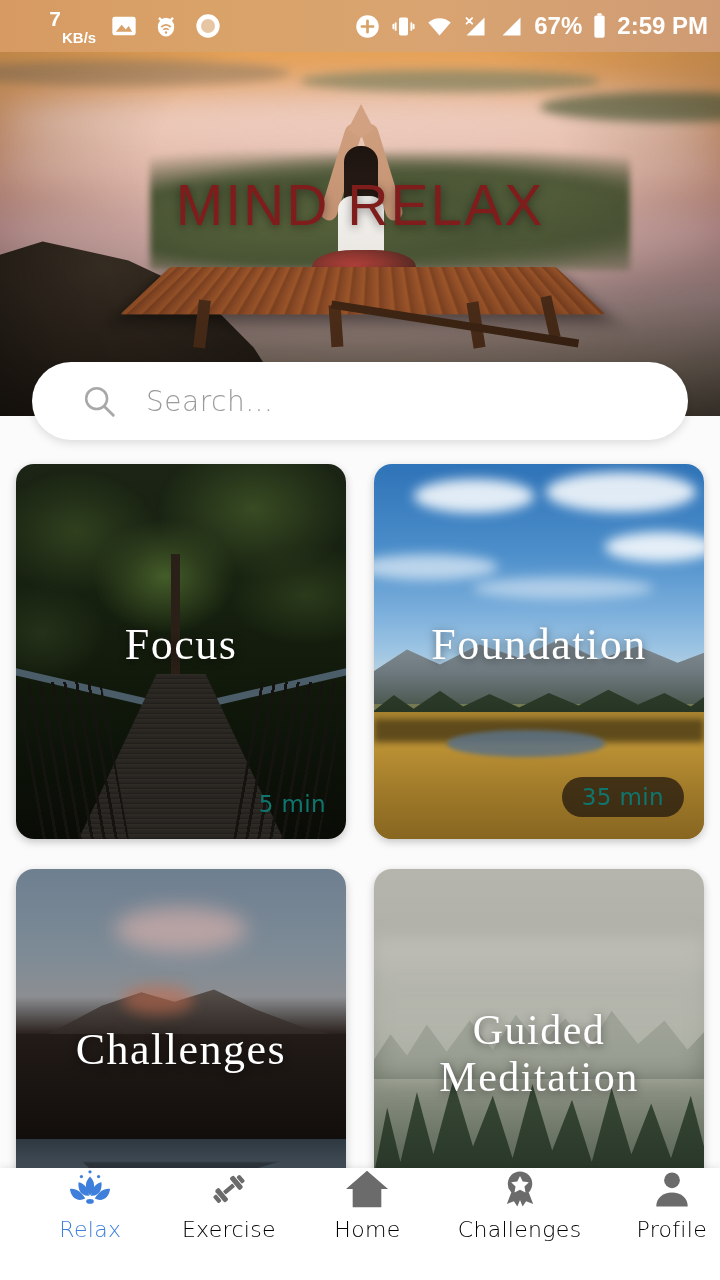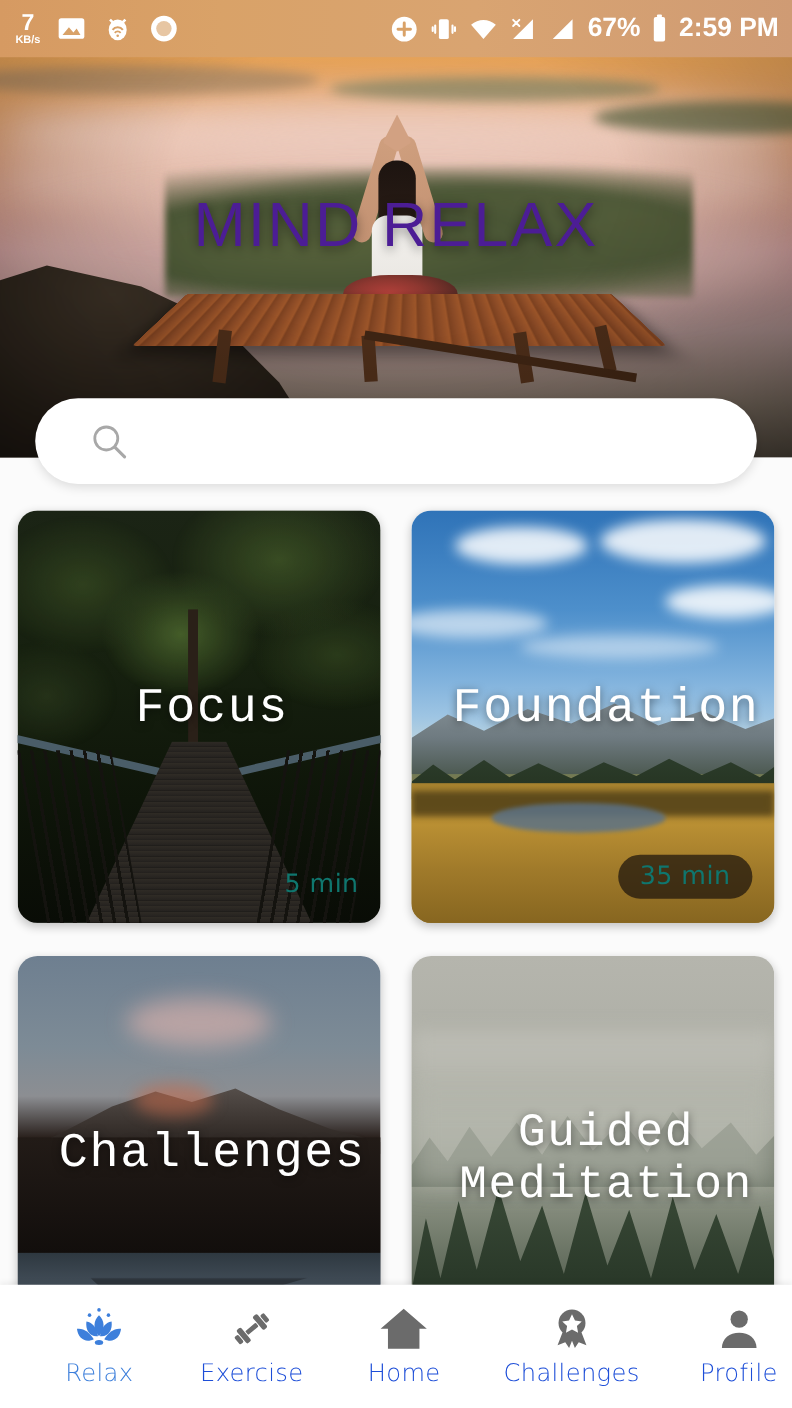--- a/index.html
+++ b/index.html
@@ -14,21 +14,21 @@
   #status-bar{
     position:absolute; top:0; left:0; width:720px; height:52px;
     display:flex; align-items:center; z-index:40;
     color:#ffffff;
     background:linear-gradient(90deg,#d69a62 0%,#d9a268 28%,#d9a471 60%,#cf9b74 100%);
   }
   .sb-left{ display:flex; align-items:center; gap:14px; padding-left:14px; }
   .sb-right{ display:flex; align-items:center; gap:9px; margin-left:auto; padding-right:12px; }
   .netspeed{ display:flex; flex-direction:column; align-items:center; line-height:1; }
   .netspeed .n{ font-size:21px; font-weight:bold; }
-  .netspeed .u{ font-size:10px; font-weight:bold; margin-top:1px; }
+  .netspeed .u{ font-size:15px; font-weight:bold; margin-top:1px;margin-left:48px; }
   .sb-ic{ display:block; }
   .sb-pct{ font-size:24px; font-weight:bold; letter-spacing:0px; }
   .sb-time{ font-size:24px; font-weight:bold; letter-spacing:0px; }
 
   
   #hero{
     position:absolute; top:0; left:0; width:720px; height:416px;
     overflow:hidden; z-index:10;
   }
   #hero-photo{ position:absolute; inset:0; }
@@ -103,21 +103,21 @@
     position:absolute; left:312px; top:250px; width:104px; height:42px;
     background:radial-gradient(ellipse at 40% 40%, #b3403a 0%, #8e3730 35%, #5a2a24 70%, #43201c 100%);
     border-radius:40% 40% 30% 30%;
   }
   .hero-vig{
     position:absolute; inset:0;
     background:radial-gradient(ellipse at 50% 40%, rgba(0,0,0,0) 40%, rgba(0,0,0,.18) 80%, rgba(0,0,0,.32) 100%);
   }
   #hero-title{
     position:absolute; left:0; top:172px; width:720px; text-align:center;
-    color:#4c1d95; font-size:57px; font-weight:300; letter-spacing:2px;
+    color:#7f1d1d; font-size:57px; font-weight:300; letter-spacing:2px;
     text-shadow:0 2px 10px rgba(0,0,0,.45);
     z-index:12;
   }
 
   
   #search-bar{
     position:absolute; left:32px; top:362px; width:656px; height:78px;
     background:#ffffff; border-radius:39px; z-index:20;
     display:flex; align-items:center; padding-left:48px;
     box-shadow:0 3px 10px rgba(0,0,0,.13);
@@ -134,24 +134,24 @@
     padding:12px 16px 0 16px;
     display:grid; grid-template-columns:1fr 1fr; gap:30px 28px;
     z-index:5; overflow:hidden;
   }
   .card{
     position:relative; height:375px; border-radius:18px; overflow:hidden;
     box-shadow:0 3px 9px rgba(0,0,0,.22);
   }
   .card-art{ position:absolute; inset:0; }
   .card-title{
-    position:absolute; left:12px; width:100%; text-align:center;
+    position:absolute; left:0; width:100%; text-align:center;
     color:#ffffff; font-weight:300; letter-spacing:1.5px;
     text-shadow:0 2px 8px rgba(0,0,0,.5);
-    font-family:Liberation Mono, monospace;
+    font-family:Liberation Serif, serif;
   }
   .t-mid{ top:155px; font-size:44px; }
   .t-mid2{ top:138px; font-size:42px; line-height:1.12; }
   .badge{
     position:absolute; right:20px; bottom:22px;
     color:#0f766e; font-size:23px; letter-spacing:.4px;
     font-family:"DejaVu Sans", sans-serif;
   }
   .badge.pill{
     background:rgba(28,20,12,.72);
@@ -292,24 +292,24 @@
 
   
   #bottom-nav{
     position:absolute; left:0; bottom:0; width:720px; height:112px;
     background:#ffffff; z-index:30;
     display:flex; align-items:center;
     box-shadow:0 -2px 6px rgba(0,0,0,.07);
   }
   .nav-item{
     flex:1; display:flex; flex-direction:column; align-items:center;
-    justify-content:center; gap:7px; height:100%;padding-left:42px;
+    gap:7px; height:100%;padding-left:42px;
   }
   .nav-label{
-    font-size:22px; font-weight:300; color:#1d4ed8;
+    font-size:22px; font-weight:300; color:#000000;
     font-family:"DejaVu Sans", sans-serif; letter-spacing:.3px;
   }
   .nav-item.active .nav-label{ color:#3d7fdb; }
   .nav-icon{ height:42px; display:flex; align-items:center; justify-content:center; }
 </style>
 </head>
 <body>
 
 <div id="hero">
   <div id="hero-photo">
@@ -387,20 +387,21 @@
     </svg>
     <span class="sb-time">2:59 PM</span>
   </div>
 </div>
 
 <div id="search-bar">
   <svg id="search-icon" width="38" height="38" viewBox="0 0 24 24">
     <circle cx="10.5" cy="10.5" r="6.6" stroke="#a8a8a8" stroke-width="1.6" fill="none"></circle>
     <path d="M15.4 15.4L21 21" stroke="#a8a8a8" stroke-width="1.8" stroke-linecap="round"></path>
   </svg>
+  <span id="search-input-text">Search...</span>
 </div>
 
 <div id="card-grid">
 
   <div class="card">
     <div class="card-art art-focus">
       <div class="canopy"></div>
         <div class="trunk"></div>
       <div class="rail-l"></div>
         <div class="rail-r"></div>

